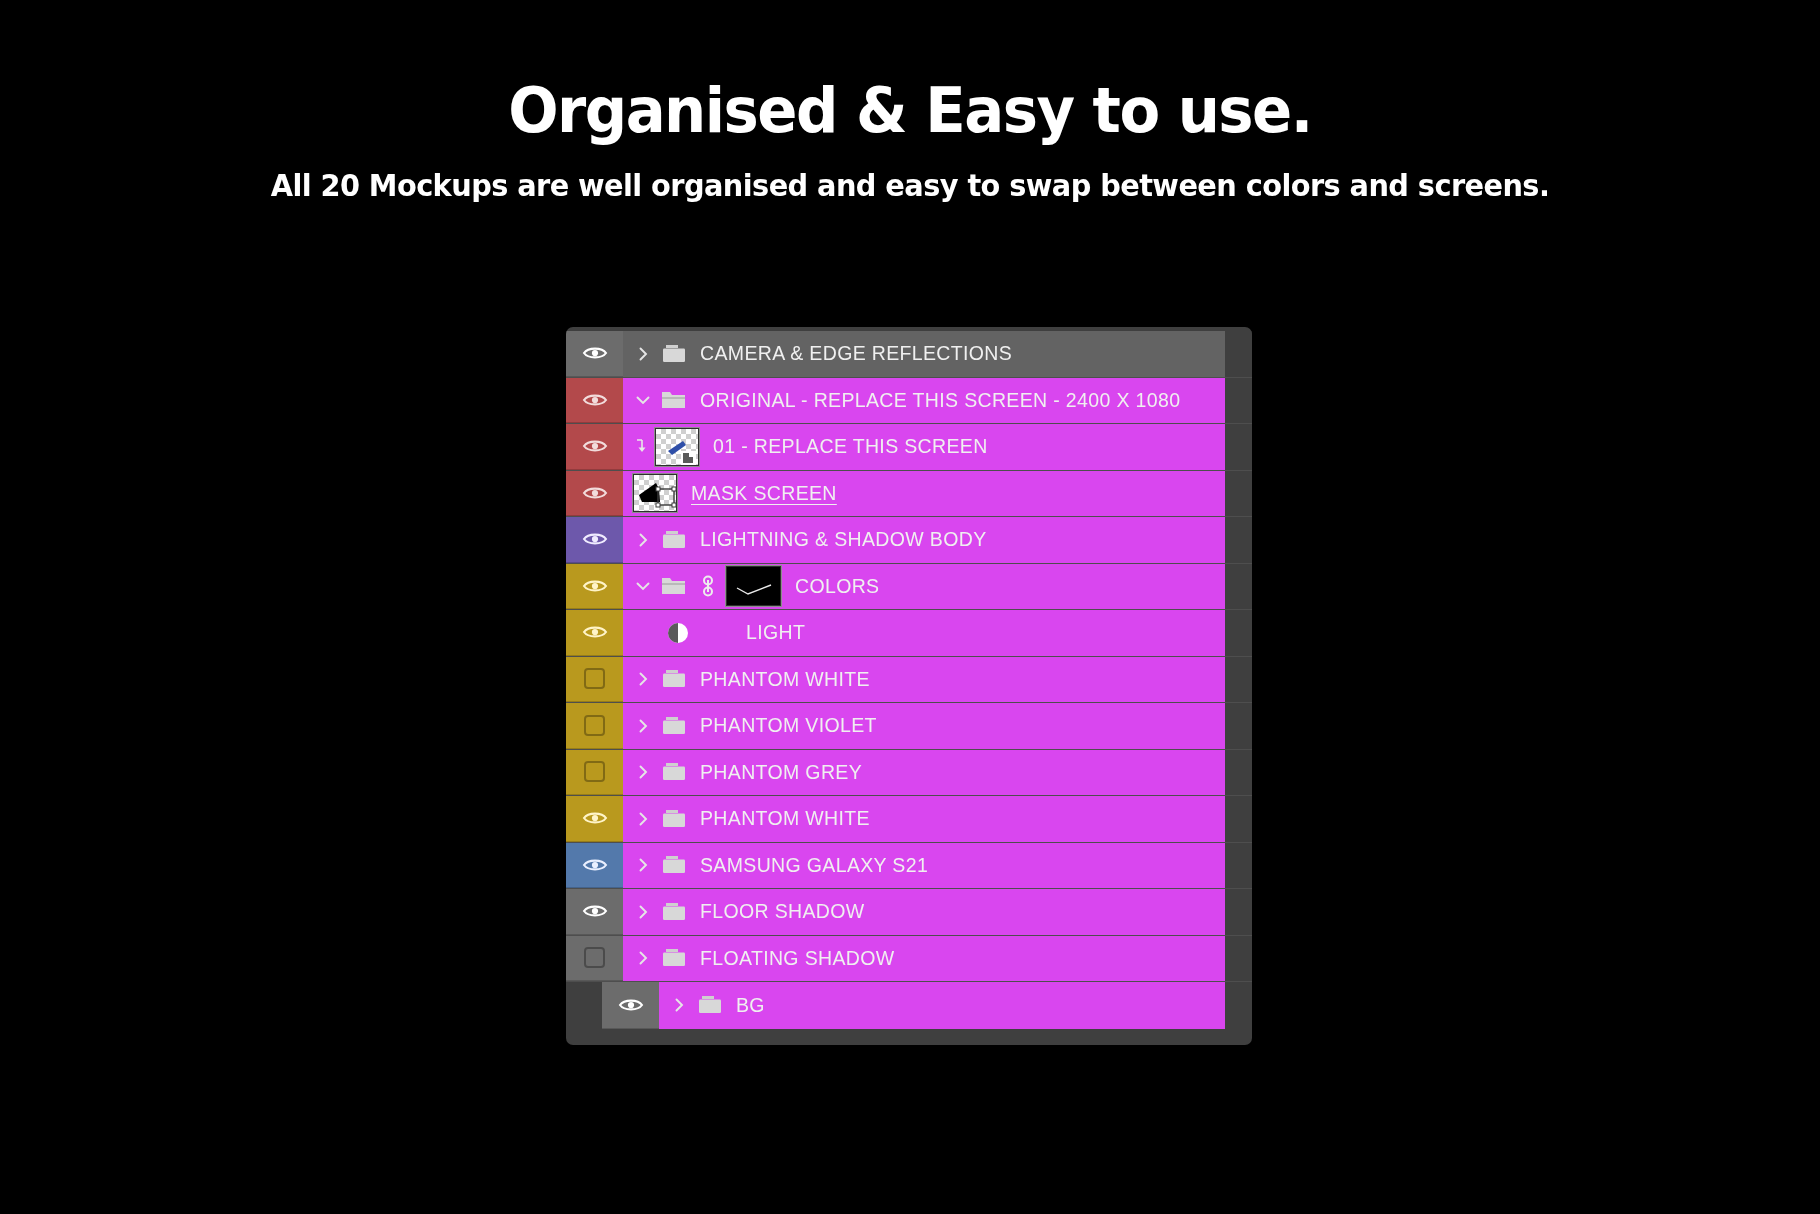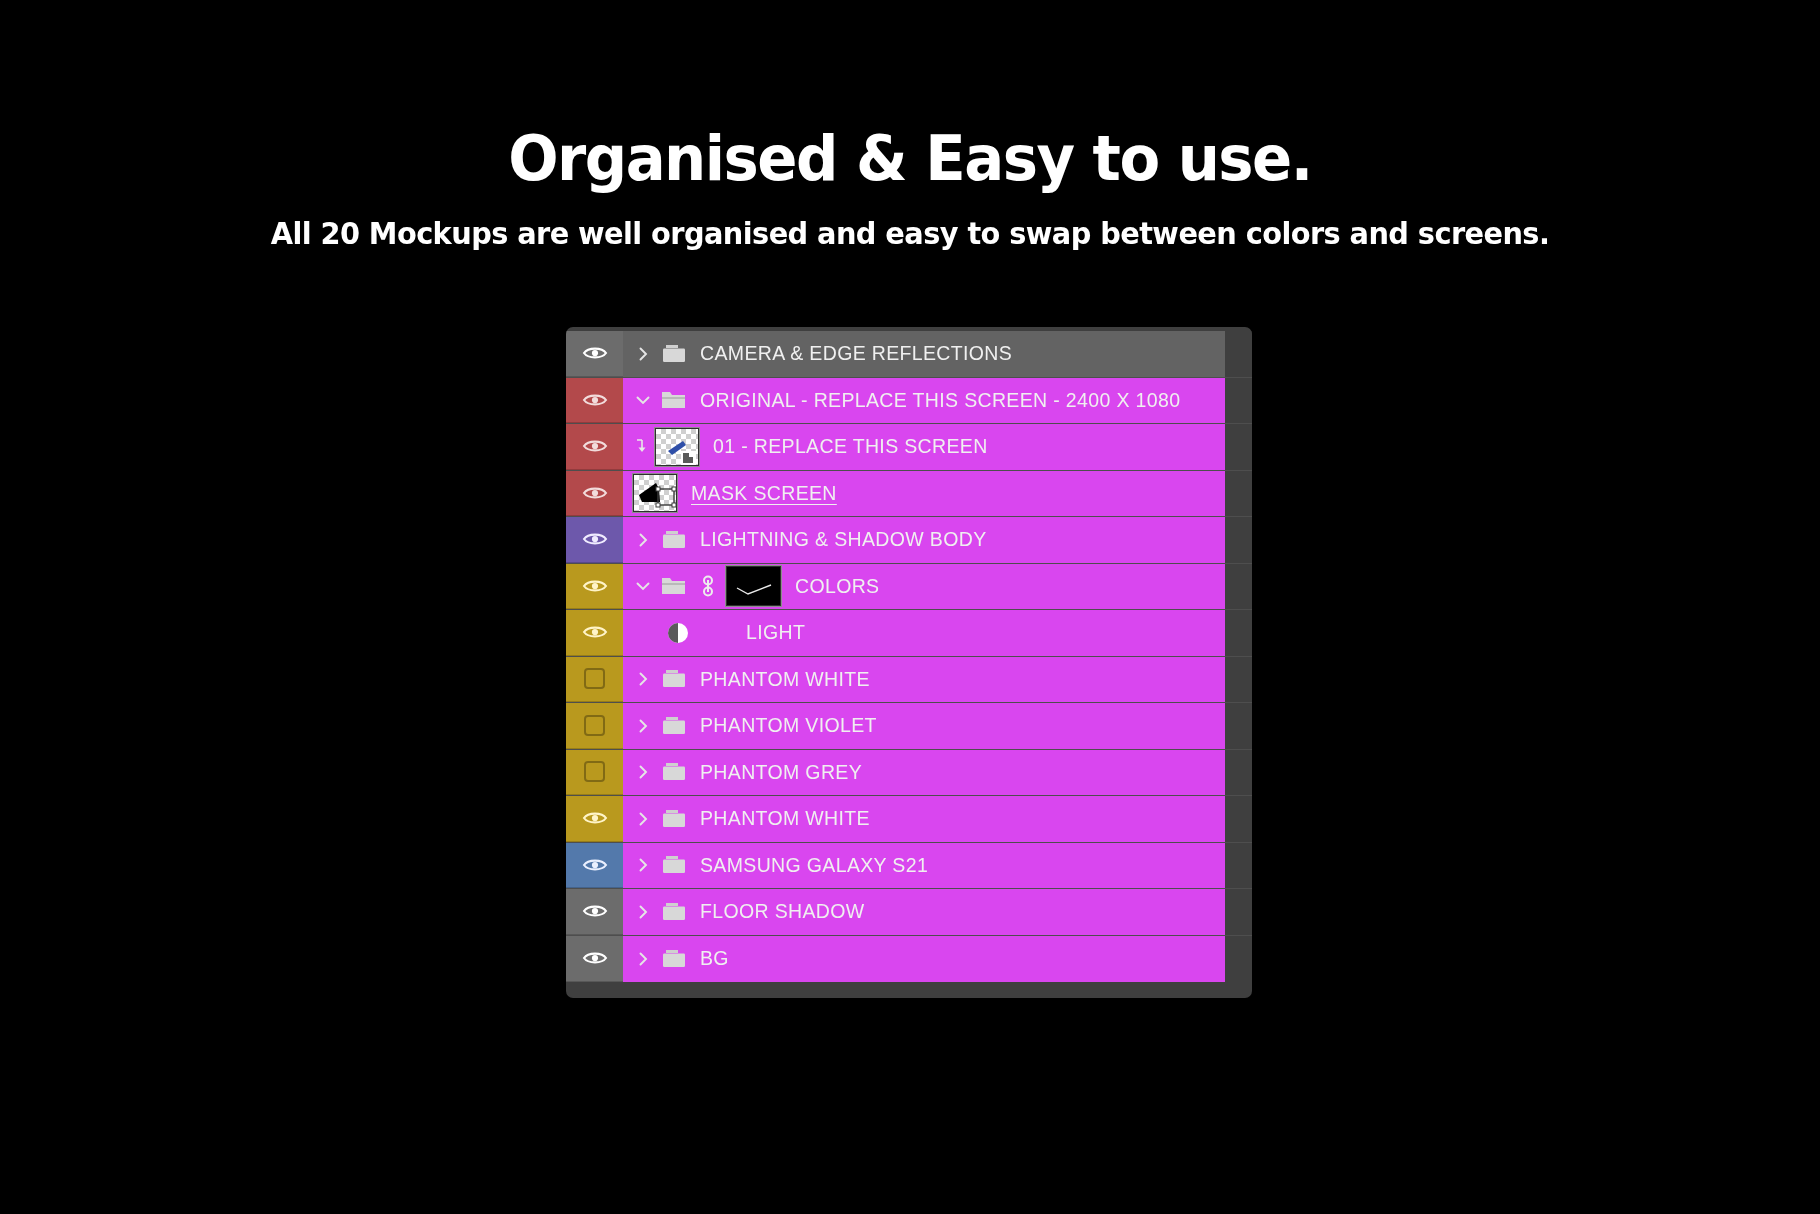--- a/index.html
+++ b/index.html
@@ -15,21 +15,20 @@
     font-family: "Liberation Sans", sans-serif;
     color: #ffffff;
     position: relative;
   }
 
   
   .header {
     width: 100%;
     padding-top: 78px;
     text-align: center;
-    margin-top: 48px;
   }
 
   .headline {
     font-size: 63px;
     font-weight: bold;
     letter-spacing: -1.6px;
     line-height: 1.05;
     color: #ffffff;
     font-family: "DejaVu Sans", sans-serif;
     transform: scaleX(0.94);
@@ -62,21 +61,21 @@
     width: 100%;
   }
 
   .row {
     display: flex;
     align-items: stretch;
     height: 46.5px;
     border-bottom: 1px solid #4e4e4e;
     position: relative;
   }
-  .row:last-child { border-bottom: none; }
+  .row:last-child { border-bottom: none; padding-left: 36px; }
 
   
   .vis {
     width: 57px;
     flex: 0 0 57px;
     display: flex;
     align-items: center;
     justify-content: center;
     border-bottom: 1px solid rgba(0,0,0,0.18);
   }
@@ -501,20 +500,40 @@
               <path d="M6 3 H18 V6 H6 Z" fill="#cfcfcf"></path>
               <rect x="3" y="6.5" width="22" height="13.5" rx="1.2" fill="#d8d8d8"></rect>
             </svg>
           </span>
           <span class="label">FLOOR SHADOW</span>
         </div>
         <div class="gutter"></div>
       </div>
       <div class="row">
         <div class="vis c-grey">
+          <span class="offbox"></span>
+        </div>
+        <div class="body indent-1">
+          <span class="chev">
+            <svg width="18" height="18" viewBox="0 0 18 18">
+              <path d="M6.5 3.5 L12 9 L6.5 14.5" fill="none" stroke="#e6e6e6" stroke-width="1.9" stroke-linecap="round"></path>
+            </svg>
+          </span>
+          <span class="folder">
+            <svg width="28" height="24" viewBox="0 0 28 24">
+              <path d="M6 3 H18 V6 H6 Z" fill="#cfcfcf"></path>
+              <rect x="3" y="6.5" width="22" height="13.5" rx="1.2" fill="#d8d8d8"></rect>
+            </svg>
+          </span>
+          <span class="label">FLOATING SHADOW</span>
+        </div>
+        <div class="gutter"></div>
+      </div>
+      <div class="row">
+        <div class="vis c-grey">
           <svg class="eye" viewBox="0 0 26 26">
             <path d="M2 13 C6 7.2, 20 7.2, 24 13 C20 18.8, 6 18.8, 2 13 Z" fill="none" stroke="#ffffff" stroke-width="2.1"></path>
             <circle cx="13" cy="13" r="3.1" fill="#ffffff"></circle>
           </svg>
         </div>
         <div class="body indent-1">
           <span class="chev">
             <svg width="18" height="18" viewBox="0 0 18 18">
               <path d="M6.5 3.5 L12 9 L6.5 14.5" fill="none" stroke="#e6e6e6" stroke-width="1.9" stroke-linecap="round"></path>
             </svg>

